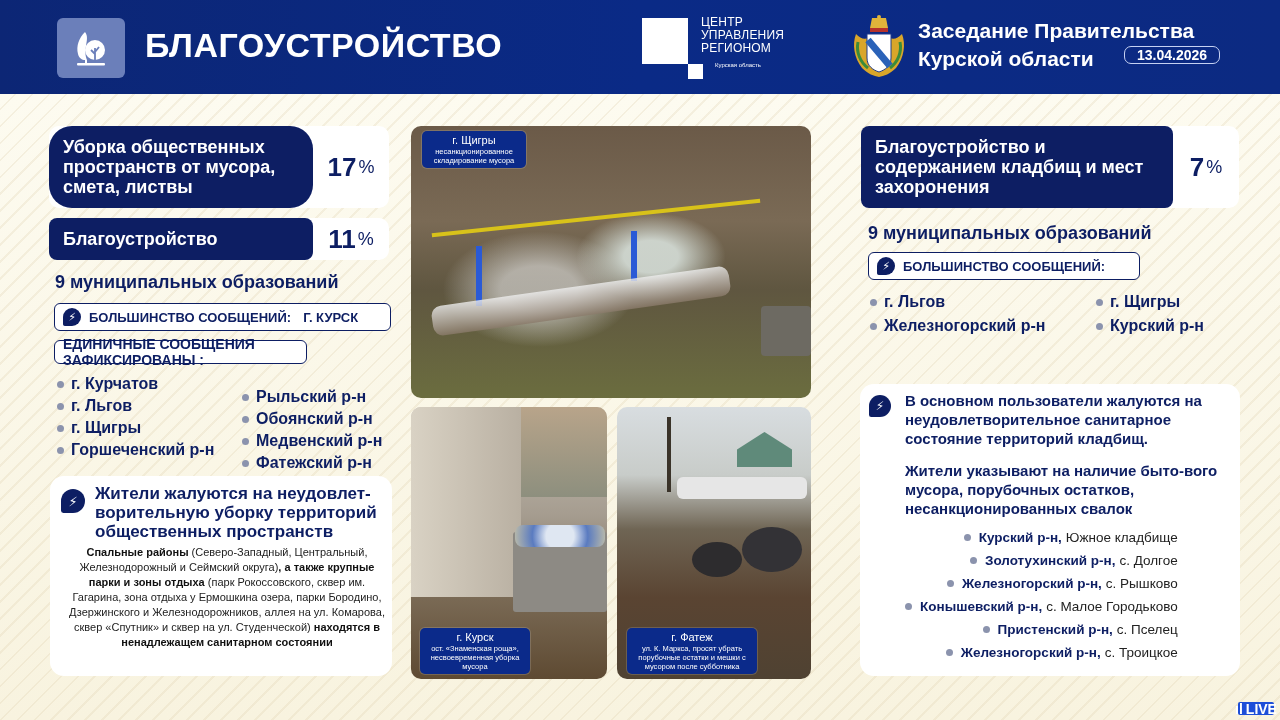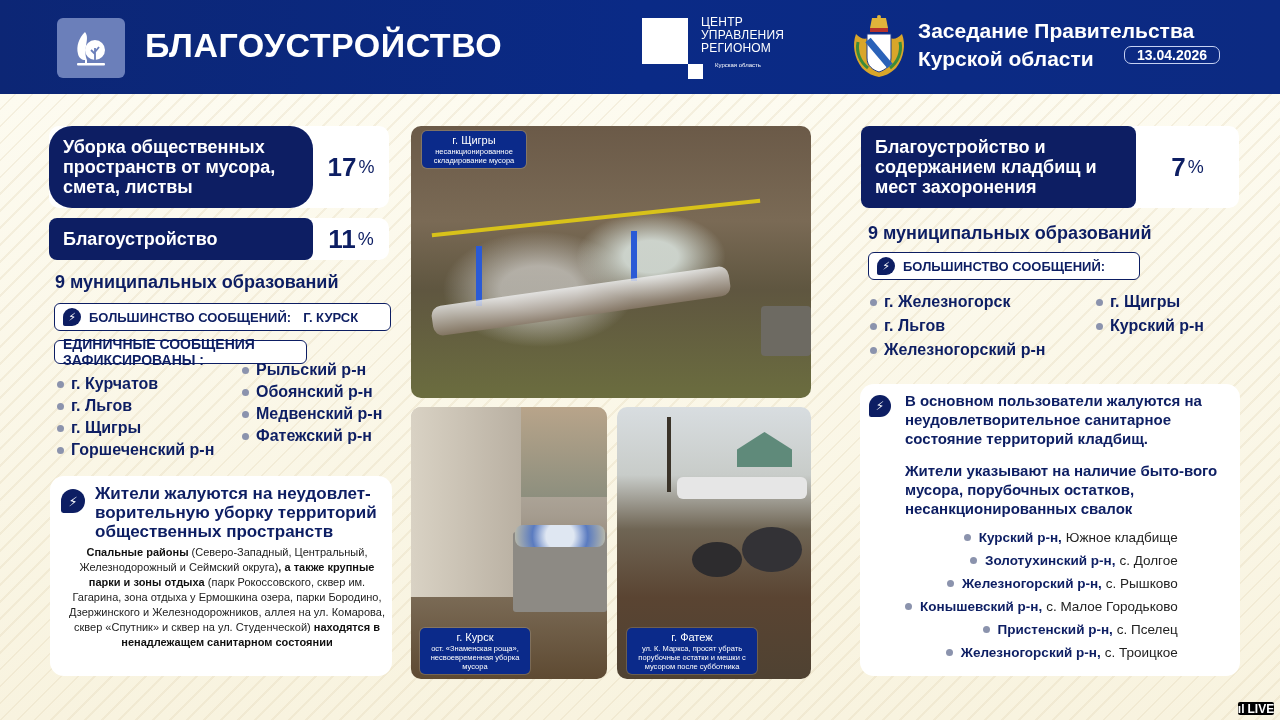--- a/index.html
+++ b/index.html
@@ -123,21 +123,21 @@
     color: #222; white-space: nowrap; justify-content: flex-end;
   }
   .right-list li::before {
     content: ""; width: 7px; height: 7px; border-radius: 50%;
     background: #8b93ad; margin-right: 8px; flex: none;
   }
   .right-list li b { color: #0d1e63; font-weight: 700; margin-right: 4px; }
 
   .live-badge {
     position: absolute; left: 1238px; top: 702px; width: 36px; height: 13px;
-    background: #000000; color: #fff; font-size: 12px; font-weight: 700;
+    background: #1d4ed8; color: #fff; font-size: 14px; font-weight: 700;
     border-radius: 2px; display: flex; align-items: center; justify-content: center; z-index: 3;
   }
 </style>
 </head>
 <body>
 
 <div class="bg-stripes"></div>
 
 <div class="header">
   <div class="header-icon-box">
@@ -207,21 +207,21 @@
   <div class="pill" style="left:54px; top:246px; width:253px; height:24px; font-size:14px;">
     <span>ЕДИНИЧНЫЕ СООБЩЕНИЯ ЗАФИКСИРОВАНЫ :</span>
   </div>
 
   <ul class="dot-list" style="left:57px; top:279px;">
     <li>г. Курчатов</li>
     <li>г. Льгов</li>
     <li>г. Щигры</li>
     <li>Горшеченский р-н</li>
   </ul>
-  <ul class="dot-list" style="left:242px; top:265px;">
+  <ul class="dot-list" style="left:242px; top:292px;">
     <li>Рыльский р-н</li>
     <li>Обоянский р-н</li>
     <li>Медвенский р-н</li>
     <li>Фатежский р-н</li>
   </ul>
 
   <div class="card" style="left:50px; top:382px; width:342px; height:200px;">
     <span class="bolt-bubble" style="position:absolute; left:11px; top:13px; width:24px; height:24px; font-size:13px;">⚡</span>
     <div class="card-head" style="left:45px; top:8px; width:290px;">Жители жалуются на неудовлет-ворительную уборку территорий общественных пространств</div>
     <div class="card-body" style="left:17px; top:69px; width:320px;">
@@ -264,36 +264,35 @@
     <div style="position:absolute; left:60px; top:70px; width:130px; height:22px; background:#e6e6e6; border-radius:6px;"></div>
     <div style="position:absolute; left:75px; top:135px; width:50px; height:35px; background:#2d2c2e; border-radius:50%;"></div>
     <div style="position:absolute; left:125px; top:120px; width:60px; height:45px; background:#333236; border-radius:50%;"></div>
     <div class="photo-caption" style="left:10px; top:221px; width:130px;">
       <div class="cap-title">г. Фатеж</div>
       <div class="cap-desc">ул. К. Маркса, просят убрать порубочные остатки и мешки с мусором после субботника</div>
     </div>
   </div>
 
   <div class="stat-row" style="left:861px; top:32px; width:378px; height:82px;">
-    <div class="stat-label" style="width:275px;">Благоустройство и содержанием кладбищ и мест захоронения</div>
+    <div class="stat-label" style="width:312px;">Благоустройство и содержанием кладбищ и мест захоронения</div>
     <div class="stat-value">
       <span>7</span>
         <span class="pct">%</span>
     </div>
   </div>
 
   <div class="section-heading" style="left:868px; top:129px;">9 муниципальных образований</div>
 
   <div class="pill" style="left:868px; top:158px; width:272px; height:28px; font-size:13px;">
     <span class="bolt-bubble">⚡</span>
     <span style="margin-left:8px;">БОЛЬШИНСТВО СООБЩЕНИЙ:</span>
   </div>
 
   <ul class="dot-list" style="left:870px; top:196px;">
-    <li style="height:24px;">г. Железногорск</li>
     <li style="height:24px;">г. Льгов</li>
     <li style="height:24px;">Железногорский р-н</li>
   </ul>
   <ul class="dot-list" style="left:1096px; top:196px;">
     <li style="height:24px;">г. Щигры</li>
     <li style="height:24px;">Курский р-н</li>
   </ul>
 
   <div class="card" style="left:860px; top:290px; width:380px; height:292px;">
     <span class="bolt-bubble" style="position:absolute; left:9px; top:11px; width:22px; height:22px; font-size:12px;">⚡</span>

